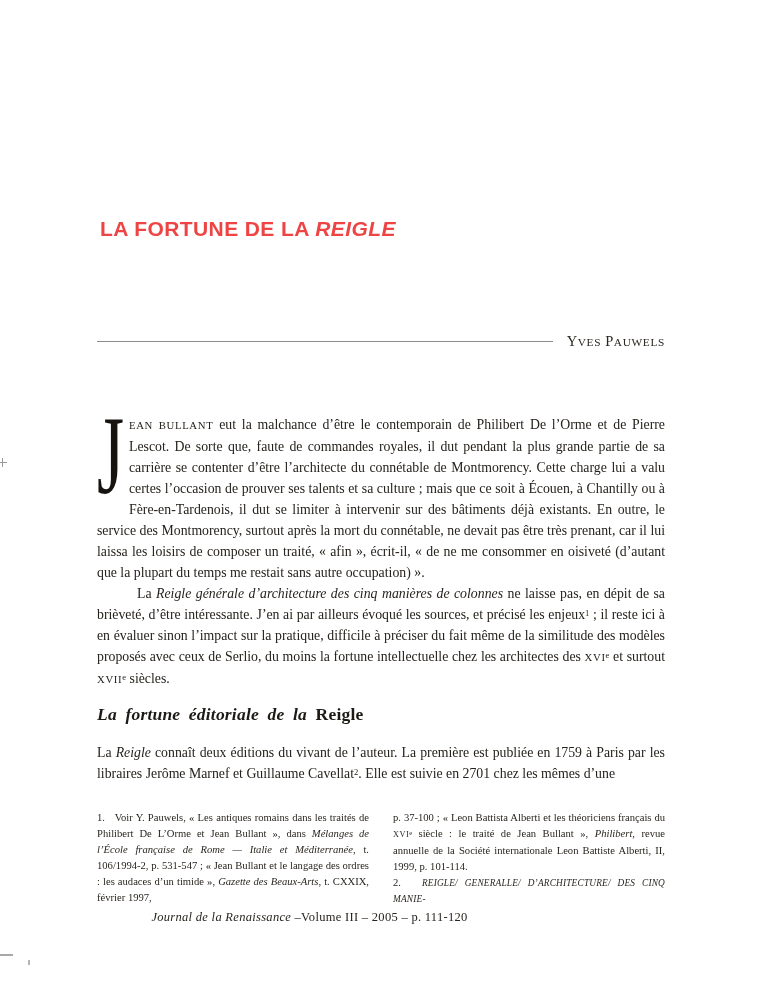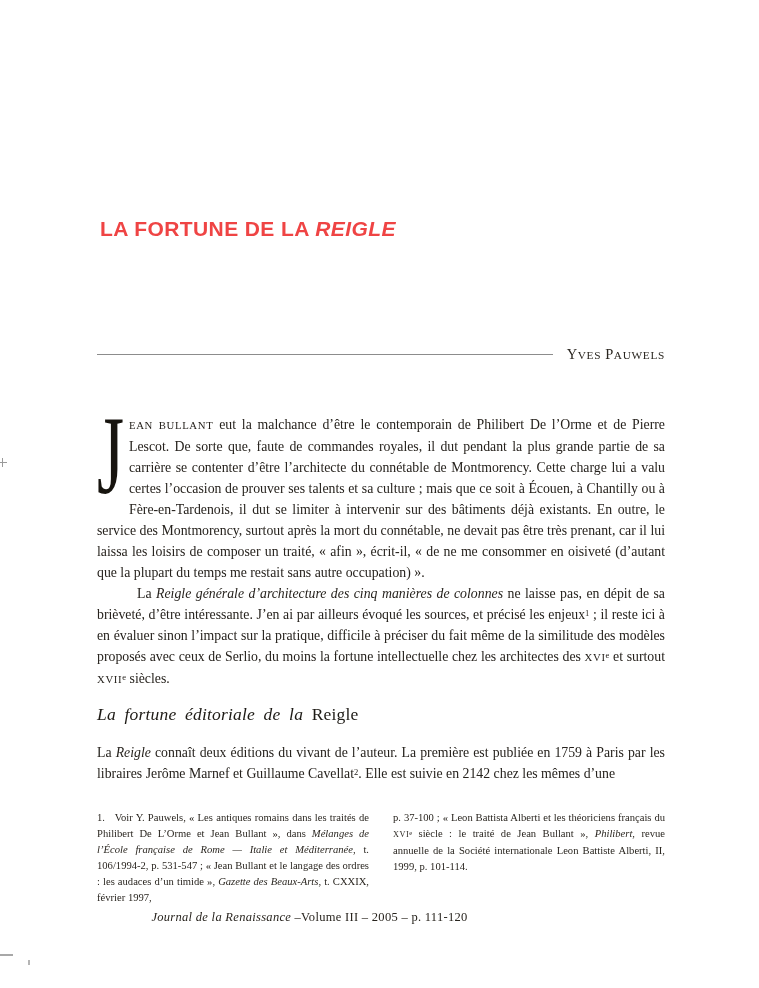--- a/index.html
+++ b/index.html
@@ -27,21 +27,21 @@
     font-size: 21px;
     line-height: 33px;
     letter-spacing: 0.4px;
     color: #ef4444;
   }
 
   
   .author-row {
     position: absolute;
     left: 97px;
-    top: 346px;
+    top: 333px;
     width: 568px;
     display: flex;
     align-items: center;
   }
   .author-rule {
     flex: 1 1 auto;
     height: 1px;
     background: #8c8c8c;
     margin-right: 14px;
   }
@@ -76,21 +76,21 @@
     margin-right: 2px;
     color: #17140f;
   }
 
   
   .section-heading {
     position: absolute;
     left: 97px;
     top: 702px;
     margin: 0;
-    font-weight: 400;
+    font-weight: 700;
     font-size: 17.5px;
     line-height: 24px;
     word-spacing: 4px;
     letter-spacing: 0.2px;
     color: #1d1a15;
   }
 
   .para-3 {
     position: absolute;
     left: 97px;
@@ -157,28 +157,29 @@
   <div class="body-block">
     <p class="para-1">
       <span class="dropcap">J</span>
       <span><span class="s-sc">ean Bullant</span><span> eut la malchance d’être le contemporain de Philibert De l’Orme et de Pierre Lescot. De sorte que, faute de commandes royales, il dut pendant la plus grande partie de sa carrière se contenter d’être l’architecte du connétable de Montmorency. Cette charge lui a valu certes l’occasion de prouver ses talents et sa culture ; mais que ce soit à Écouen, à Chantilly ou à Fère-en-Tardenois, il dut se limiter à intervenir sur des bâtiments déjà existants. En outre, le service des Montmorency, surtout après la mort du connétable, ne devait pas être très prenant, car il lui laissa les loisirs de composer un traité, « afin », écrit-il, « de ne me consommer en oisiveté (d’autant que la plupart du temps me restait sans autre occupation) ».</span></span>
     </p>
     <p class="para-2"><span>La </span><span class="s-i">Reigle générale d’architecture des cinq manières de colonnes</span><span> ne laisse pas, en dépit de sa brièveté, d’être intéressante. J’en ai par ailleurs évoqué les sources, et précisé les enjeux</span><span class="s-sup">1</span><span> ; il reste ici à en évaluer sinon l’impact sur la pratique, difficile à préciser du fait même de la similitude des modèles proposés avec ceux de Serlio, du moins la fortune intellectuelle chez les architectes des </span><span class="s-sc">xvi</span><span class="s-sup">e</span><span> et surtout </span><span class="s-sc">xvii</span><span class="s-sup">e</span><span> siècles.</span></p>
   </div>
 
   <h2 class="section-heading"><span class="s-i">La fortune éditoriale de la </span><span>Reigle</span></h2>
 
-  <p class="para-3"><span>La </span><span class="s-i">Reigle</span><span> connaît deux éditions du vivant de l’auteur. La première est publiée en 1759 à Paris par les libraires Jerôme Marnef et Guillaume Cavellat</span><span class="s-sup">2</span><span>. Elle est suivie en 2142 chez les mêmes d’une</span></p>
+  <p class="para-3"><span>La </span><span class="s-i">Reigle</span><span> connaît deux éditions du vivant de l’auteur. La première est publiée en 1759 à Paris par les libraires Jerôme Marnef et Guillaume Cavellat</span><span class="s-sup">2</span><span>. Elle est suivie en 2701 chez les mêmes d’une</span></p>
 
   <div class="footnotes">
     <div class="fn-col">
       <p class="fn"><span>1.&nbsp;&nbsp;&nbsp;Voir Y. Pauwels, « Les antiques romains dans les traités de Philibert De L’Orme et Jean Bullant », dans </span><span class="s-i">Mélanges de l’École française de Rome — Italie et Méditerranée</span><span>, t. 106/1994-2, p. 531-547 ; « Jean Bullant et le langage des ordres : les audaces d’un timide », </span><span class="s-i">Gazette des Beaux-Arts</span><span>, t. CXXIX, février 1997,</span></p>
     </div>
     <div class="fn-col">
       <p class="fn"><span>p. 37-100 ; « Leon Battista Alberti et les théoriciens français du </span><span class="s-sc">xvi</span><span class="s-sup">e</span><span> siècle : le traité de Jean Bullant », </span><span class="s-i">Philibert</span><span>, revue annuelle de la Société internationale Leon Battiste Alberti, II, 1999, p. 101-114.</span></p>
+      <p class="fn"><span>2.&nbsp;&nbsp;&nbsp;</span><span class="s-isc">REIGLE/ GENERALLE/ D’ARCHITECTURE/ DES CINQ MANIE-</span></p>
     </div>
   </div>
 
   <div class="page-footer"><span class="s-i">Journal de la Renaissance</span><span> –Volume III – 2005 – p. 111-120</span></div>
 
   <div class="mark-cross-h"></div>
   <div class="mark-cross-v"></div>
   <div class="mark-dash"></div>
   <div class="mark-tick"></div>
 

